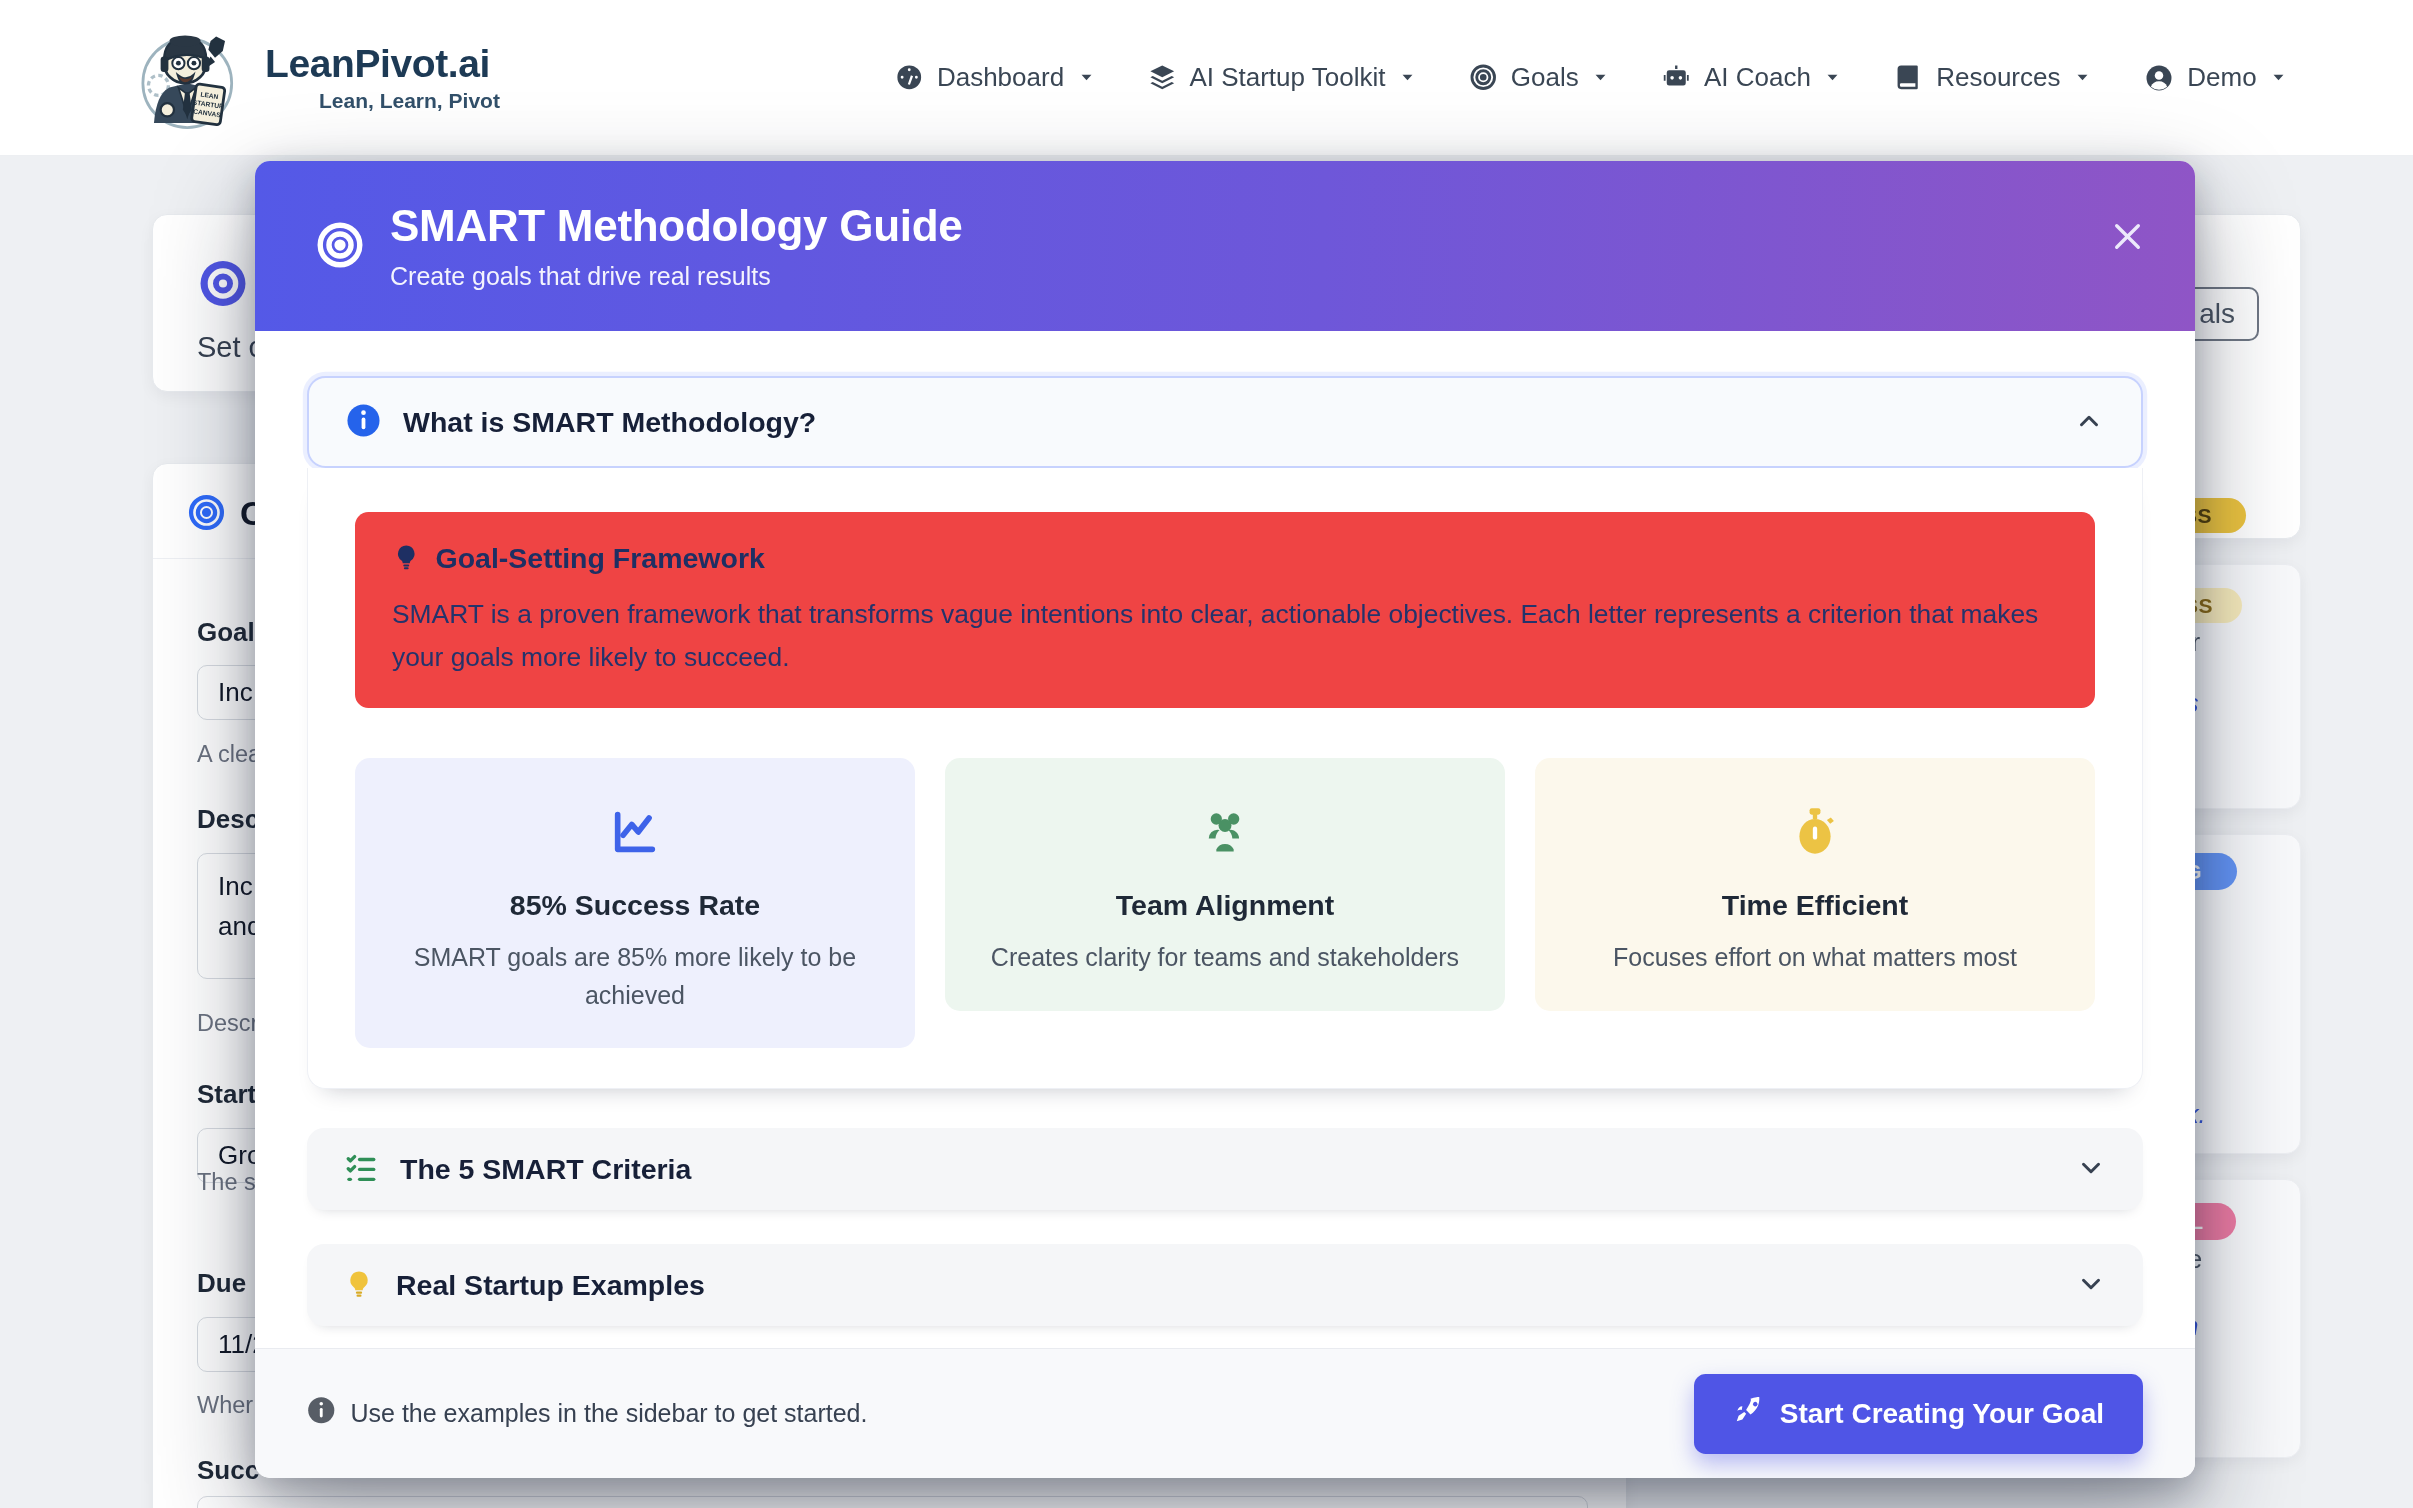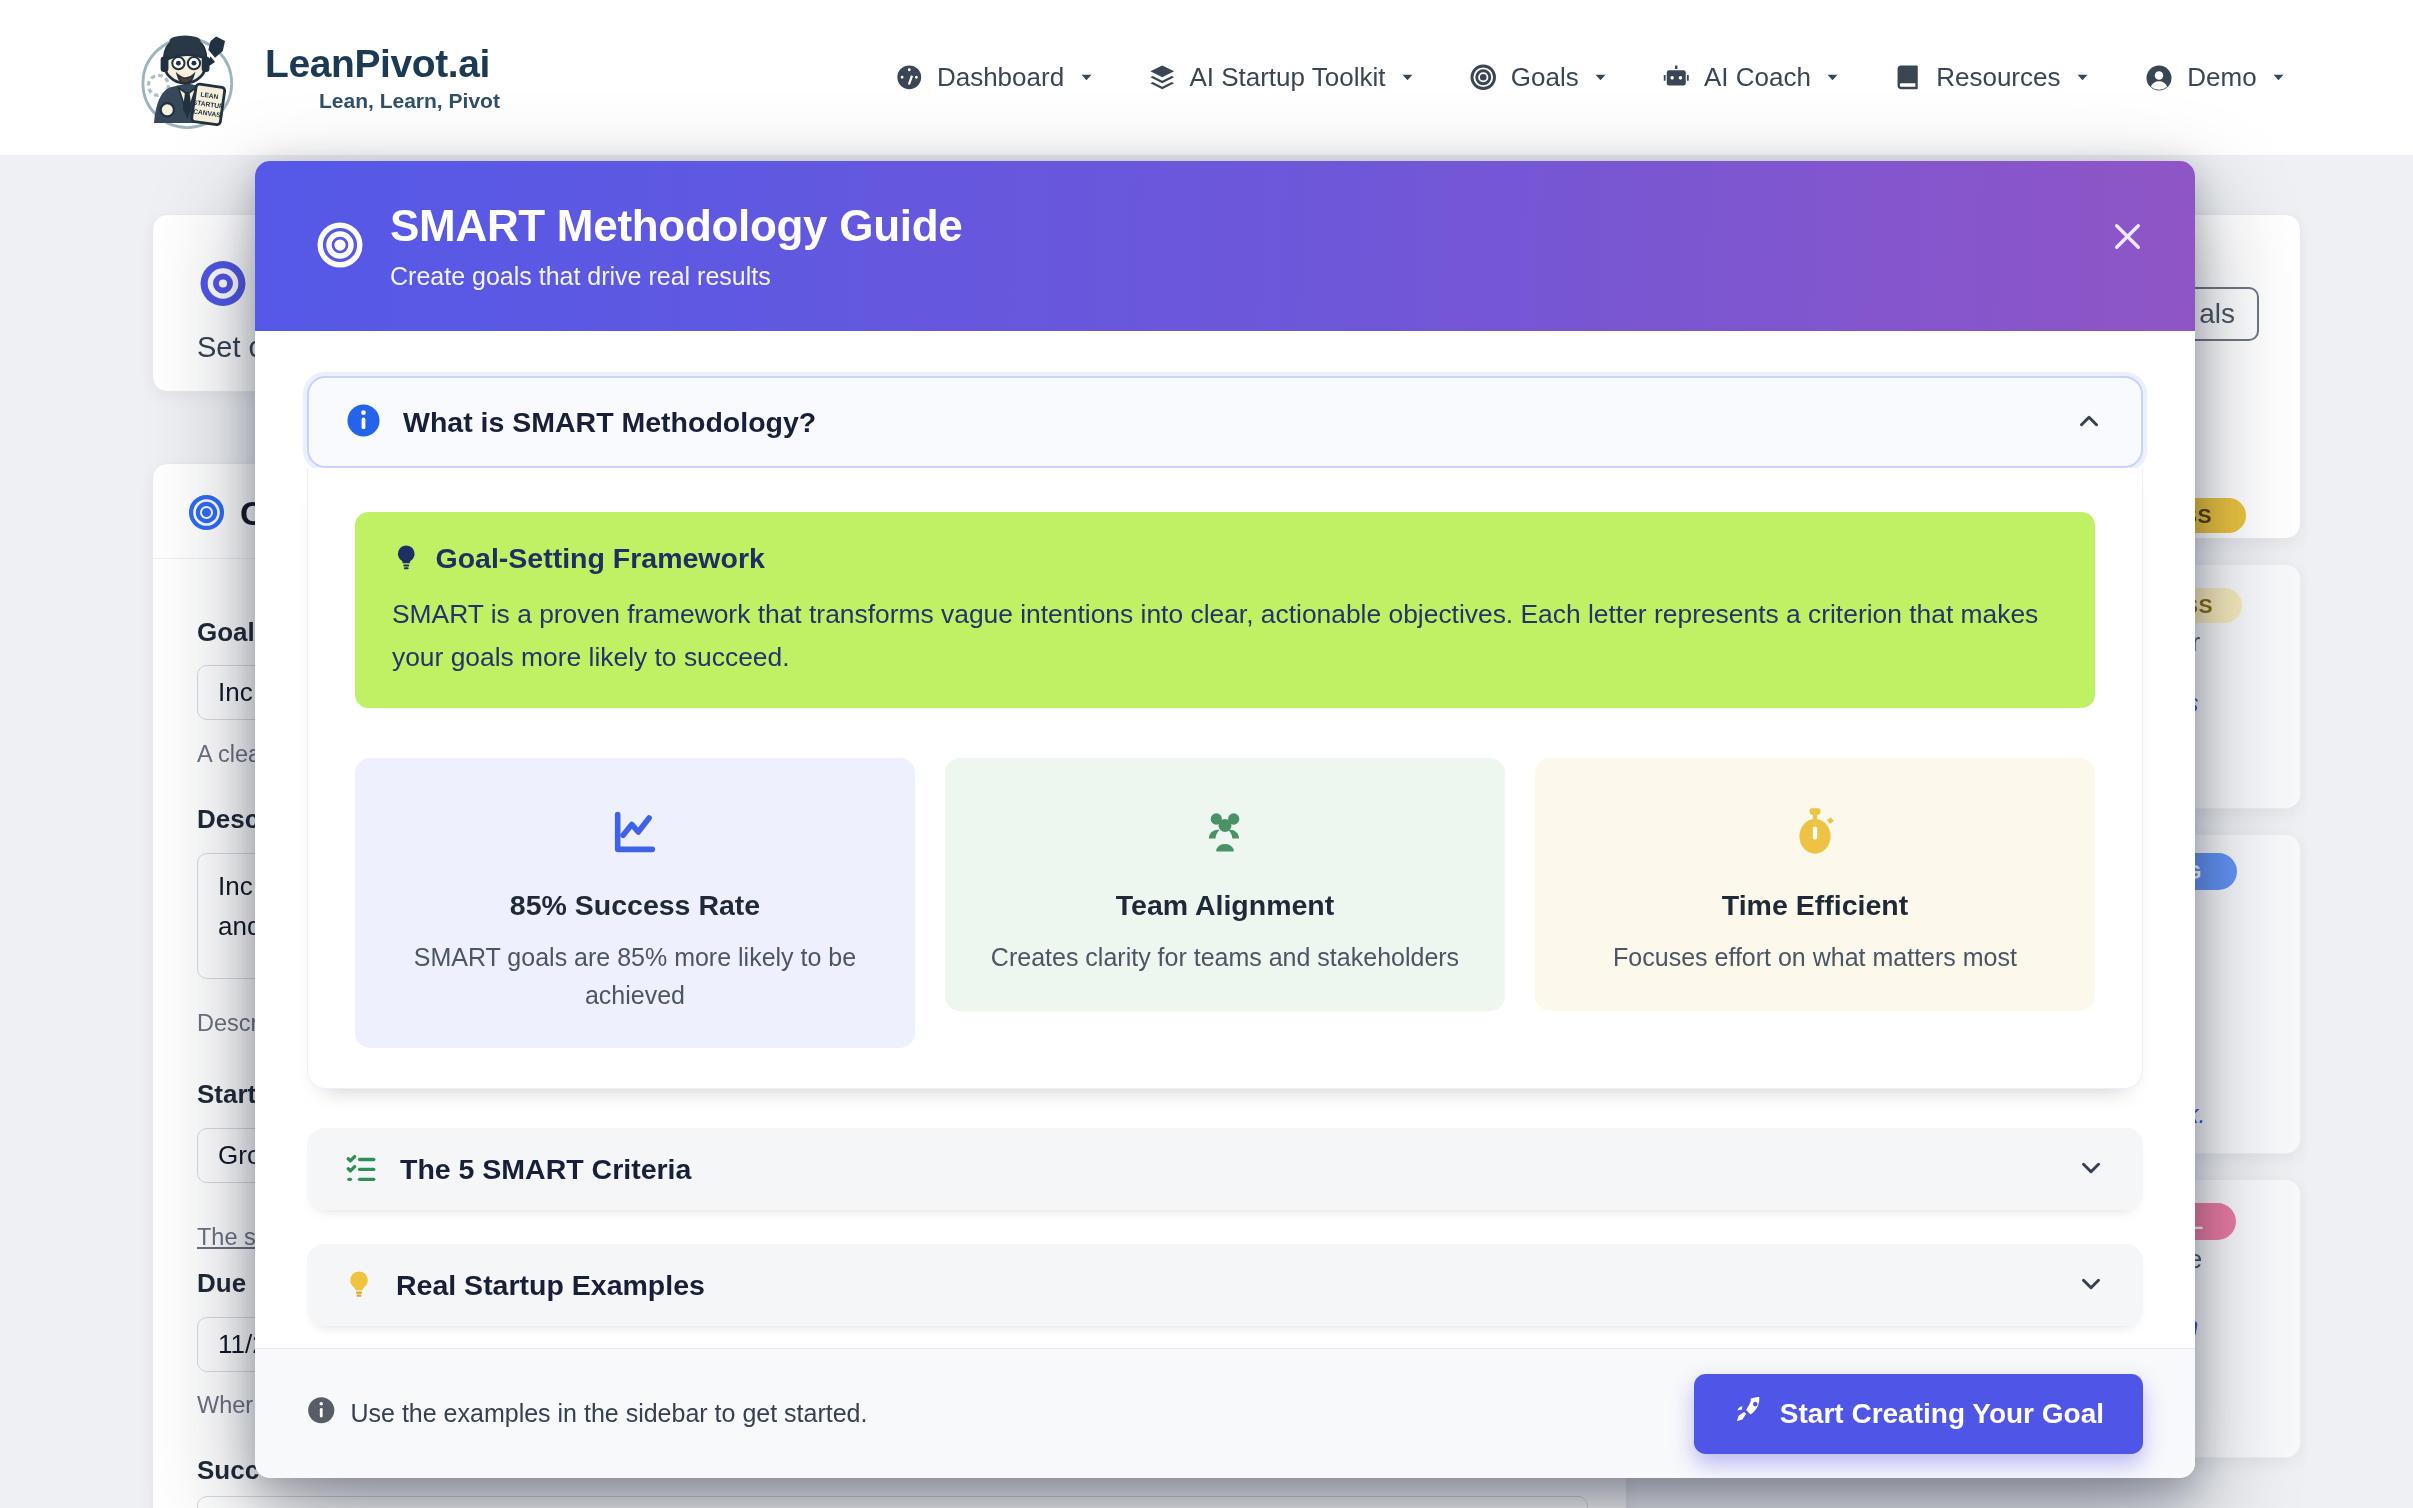--- a/index.html
+++ b/index.html
@@ -65,21 +65,21 @@
   .acc-label { font-size:28.5px; font-weight:700; color:#172038; margin-left:22px; }
   .acc-spacer { margin-left:auto; }
   .acc-grey { height:82px; background:#f5f6f8; border-radius:17px;
               box-shadow:0 6.7px 13.4px -10px rgba(15,23,42,.25); }
   .acc2 { margin-top:39px; }
   .acc3 { margin-top:34px; }
 
   .panel { background:#fff; border:0.8px solid #eef0f5; border-top:none; border-radius:0 0 18.4px 18.4px;
            box-shadow:0 15px 23.5px -17px rgba(15,23,42,.28); padding:44px 47px 40px; }
 
-  .framework { background:#bef264; border-radius:13.4px; padding:30px 37px; }
+  .framework { background:#ef4444; border-radius:13.4px; padding:30px 37px; }
   .fw-head { display:flex; align-items:center; gap:15px; }
   .fw-title { font-size:28.5px; font-weight:700; color:#1e2f63; }
   .fw-body { margin-top:18.4px; font-size:26.4px; color:#24336b; line-height:1.6; }
 
   .stats { display:flex; gap:30px; margin-top:50px; align-items:flex-start; }
   .stat { flex:1; border-radius:15px; text-align:center; padding:48px 30px 34px; }
   .stat-1 { background:#eef0fd; }
   .stat-2 { background:#edf6ef; }
   .stat-3 { background:#fcf8ec; }
   .stat-title { margin-top:28.5px; font-size:28.5px; font-weight:600; color:#1f2937; }
@@ -253,21 +253,21 @@
     <div class="input textarea" style="left:44px; top:389px; width:1207px;">
       <span>Inc</span>
       <span>and</span>
     </div>
     <span class="frag helper" style="left:44px; top:546px;">Descr</span>
 
     <span class="frag lbl" style="left:44px; top:615px;">Start</span>
     <div class="input" style="left:44px; top:664px; width:1207px;">
       <span>Gro</span>
     </div>
-    <span class="frag helper" style="left:44px; top:760px;text-decoration:underline;">The s</span>
+    <span class="frag helper" style="left:44px; top:705px;">The s</span>
 
     <span class="frag lbl" style="left:44px; top:804px;">Due</span>
     <div class="input" style="left:44px; top:853px; width:1207px;">
       <span>11/2</span>
     </div>
     <span class="frag helper" style="left:44px; top:928px;">Wher</span>
 
     <span class="frag lbl" style="left:44px; top:991px;">Succ</span>
     <div class="input" style="left:44px; top:1032px; width:1391px;">
       

